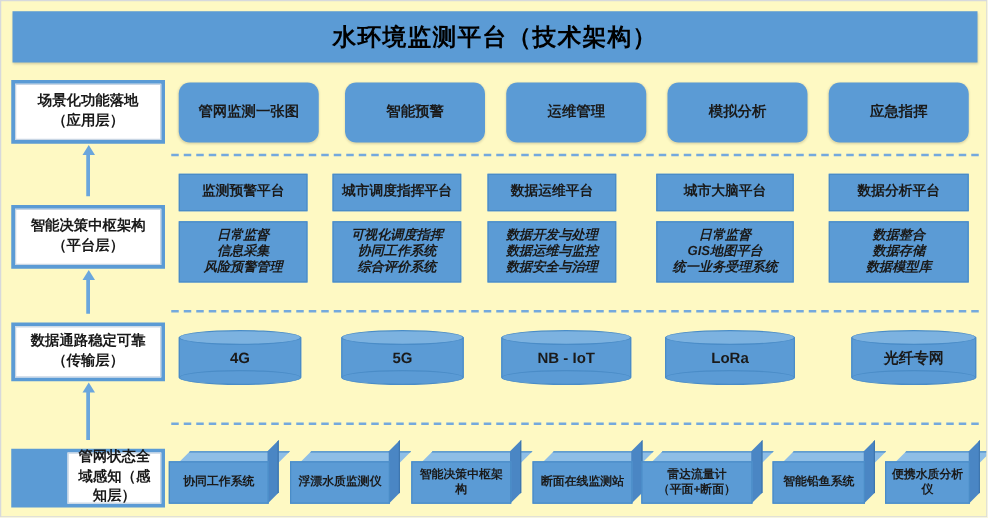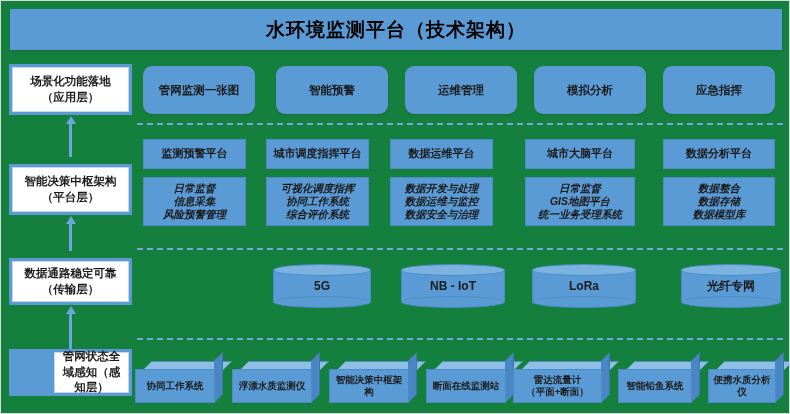--- a/index.html
+++ b/index.html
@@ -8,21 +8,21 @@
     background: #ffffff;
   }
   body {
     font-family: "Liberation Sans", "DejaVu Sans", sans-serif;
   }
   #diagram {
     position: relative;
     width: 790px;
     height: 414px;
     box-sizing: border-box;
-    background: #15803d;
+    background: #fef9c3;
     border: 1px solid #d7d9dc;
     overflow: hidden;
   }
 
   
   .title-bar {
     position: absolute;
     left: 9px;
     top: 8px;
     width: 772px;
@@ -59,21 +59,21 @@
     text-align: center;
     font-size: 11.5px;
     font-weight: bold;
     color: #1a1a1a;
     line-height: 1.35;
     padding: 2px 3px;
   }
   #label-app   { top: 63px; height: 51px; }
   #label-plat  { top: 163px; height: 51px; }
   #label-trans { top: 257px; height: 47px; }
-  #label-sense { top: 348px; height: 47px; padding-left: 45px; }
+  #label-sense { top: 358px; height: 47px; padding-left: 45px; }
 
   
   .connector {
     position: absolute;
     left: 68px;
     width: 3px;
     background: #6aa6dd;
   }
   .connector::before {
     content: "";
@@ -286,20 +286,26 @@
   <div class="plat-body node-text" style="left: 389px; width: 103px;">数据开发与处理
 数据运维与监控
 数据安全与治理</div>
   <div class="plat-body node-text" style="left: 524px; width: 110px;">日常监督
 GIS地图平台
 统一业务受理系统</div>
   <div class="plat-body node-text" style="left: 662px; width: 112px;">数据整合
 数据存储
 数据模型库</div>
 
+  <div class="cyl" style="left: 142px; width: 98px;">
+    <div class="body"></div>
+    <div class="cap-bottom"></div>
+    <div class="cap-top"></div>
+    <div class="cyl-label node-text">4G</div>
+  </div>
   <div class="cyl" style="left: 272px; width: 98px;">
     <div class="body"></div>
     <div class="cap-bottom"></div>
     <div class="cap-top"></div>
     <div class="cyl-label node-text">5G</div>
   </div>
   <div class="cyl" style="left: 400px; width: 104px;">
     <div class="body"></div>
     <div class="cap-bottom"></div>
     <div class="cap-top"></div>

